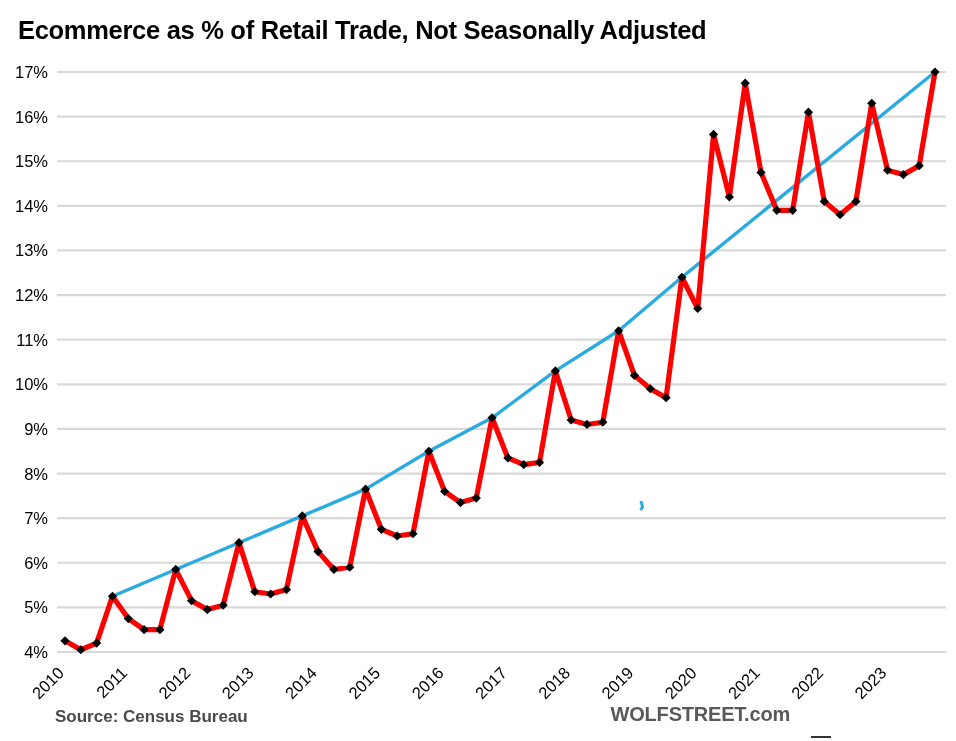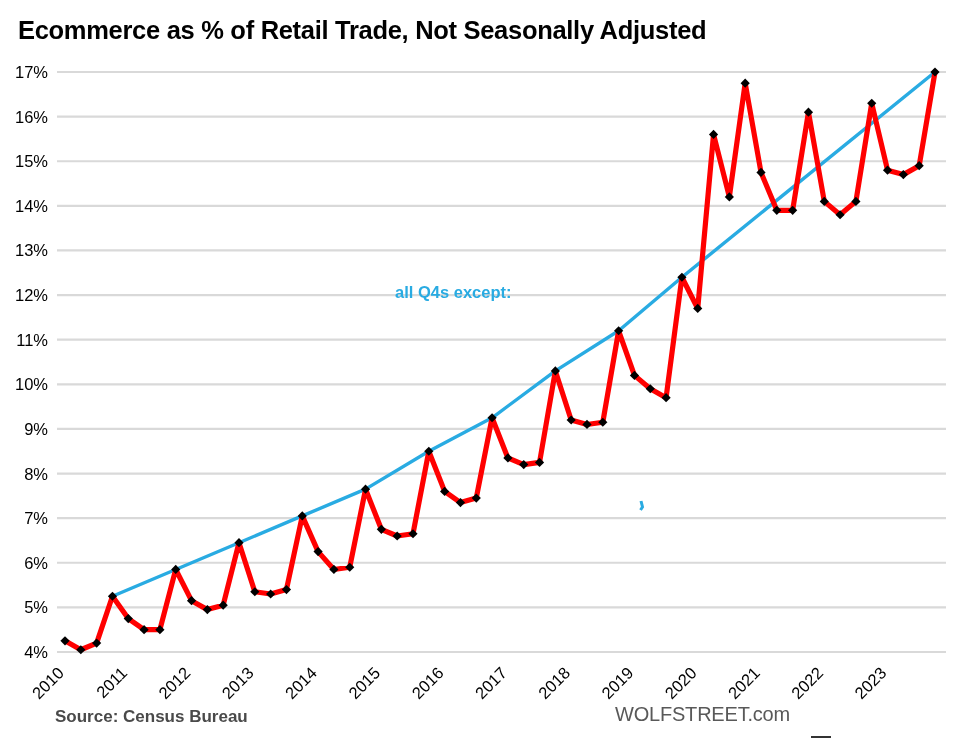--- a/index.html
+++ b/index.html
@@ -36,21 +36,21 @@
     top: 707px;
     font-size: 17px;
     font-weight: bold;
     color: #4a4a4a;
   }
   .footer-brand {
     position: absolute;
     right: 45px;
     top: 703px;
     font-size: 20px;
-    font-weight: normal;
+    font-weight: bold;
     color: #595959;
     letter-spacing: -0.2px;
   }
   .annotation {
     position: absolute;
     left: 395px;
     top: 230px;
     font-size: 16.5px;
     font-weight: bold;
     line-height: 25px;
@@ -181,19 +181,18 @@
         <polygon points="871.7272727272727,98.63076923076918 876.3272727272728,103.23076923076917 871.7272727272727,107.83076923076916 867.1272727272727,103.23076923076917" fill="#000000"></polygon>
         <polygon points="887.5454545454545,165.55384615384614 892.1454545454545,170.15384615384613 887.5454545454545,174.75384615384613 882.9454545454545,170.15384615384613" fill="#000000"></polygon>
         <polygon points="903.3636363636364,170.01538461538465 907.9636363636364,174.61538461538464 903.3636363636364,179.21538461538464 898.7636363636364,174.61538461538464" fill="#000000"></polygon>
         <polygon points="919.1818181818181,161.09230769230768 923.7818181818182,165.69230769230768 919.1818181818181,170.29230769230767 914.5818181818181,165.69230769230768" fill="#000000"></polygon>
         <polygon points="935,67.4 939.6,72 935,76.6 930.4,72" fill="#000000"></polygon>
       </g>
       <path d="M641,501 l1.5,6 l-2,3" stroke="#29ABE2" stroke-width="3" fill="none"></path>
     </svg>
 
   <div class="annotation">
-    <div>all Q4s except:</div>
   </div>
 
   <div class="footer-source">Source: Census Bureau</div>
   <div class="footer-brand">WOLFSTREET.com</div>
   <div class="corner-mark"></div>
 </div>
 
 </body></html>

